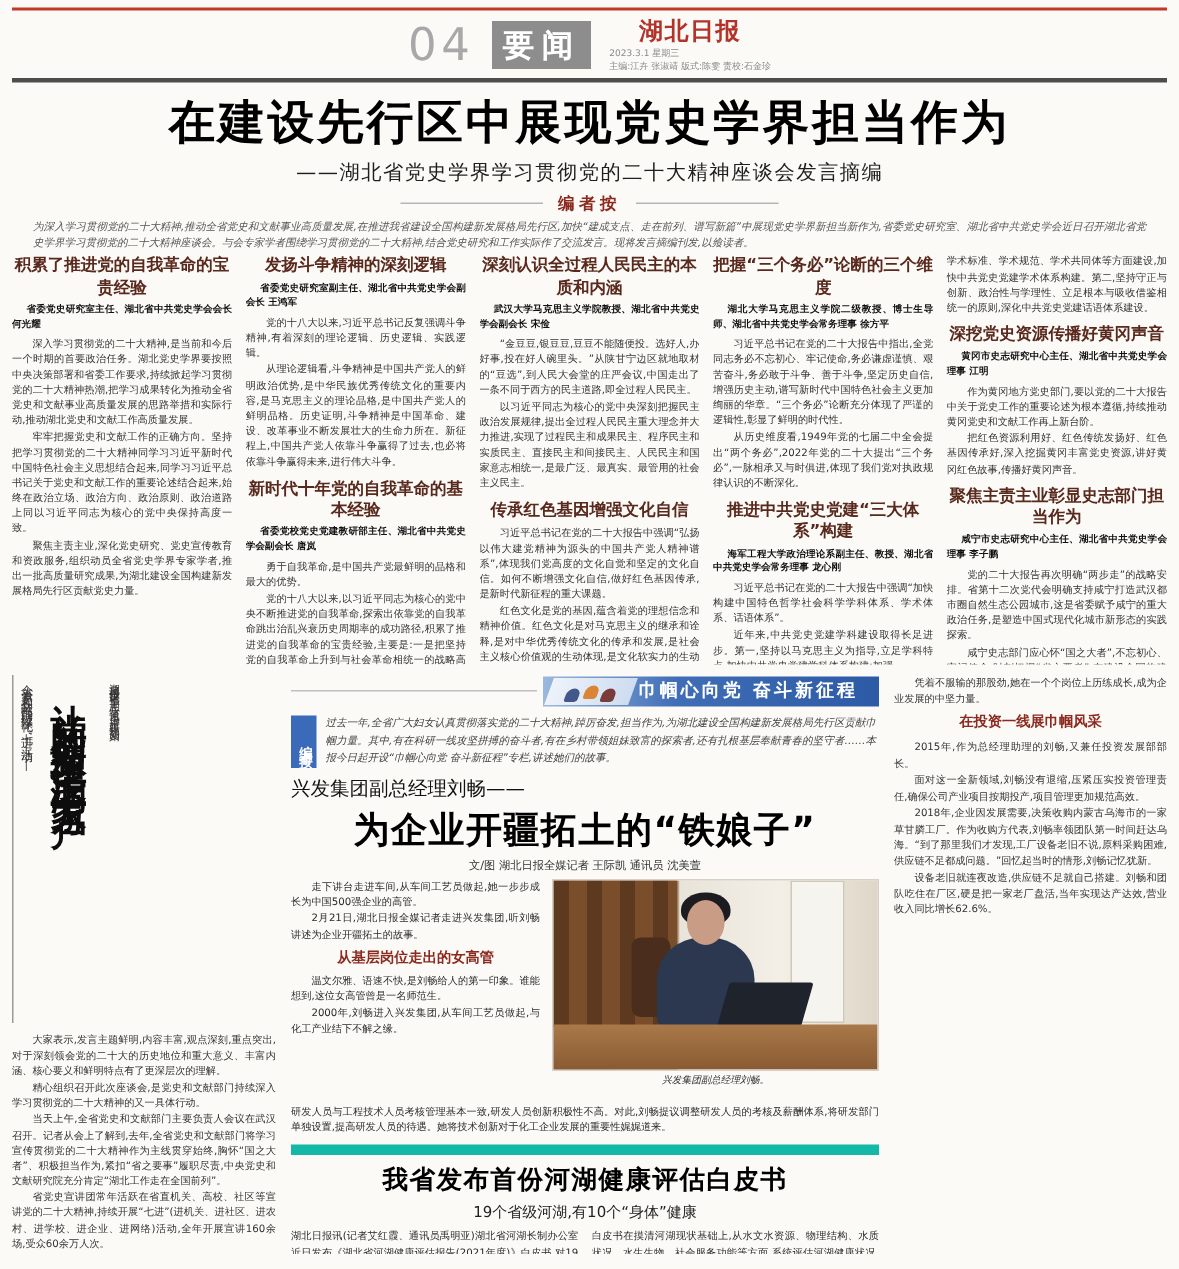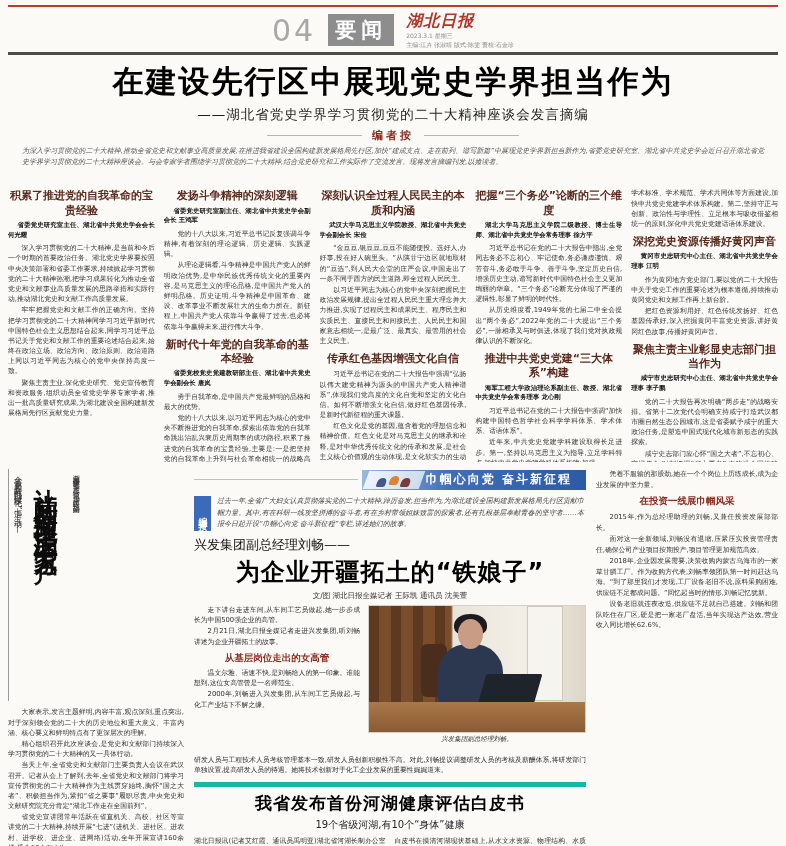--- a/index.html
+++ b/index.html
@@ -5,30 +5,30 @@
   html,body{margin:0;padding:0;background:#d9d9d9;}
   .page{width:786px;height:846px;box-sizing:border-box;background:#fbfaf7;margin:0 auto;
         padding:5px 8px;overflow:hidden;position:relative;
         font-family:"DejaVu Sans","Liberation Sans",sans-serif;color:#2b2b2b;}
   .top-red-line{height:2px;background:#c0392b;margin-bottom:3px;}
   
   .header{display:flex;align-items:center;justify-content:center;gap:12px;height:40px;}
   .page-num{font-size:30px;color:#a8a8a8;letter-spacing:3px;font-weight:400;text-align:right;}
   .section-box{background:#8d8d8d;color:#fff;font-size:21px;font-weight:bold;padding:2px 7px;letter-spacing:5px;}
   .mast{display:flex;flex-direction:column;line-height:1.2;}
-  .masthead{color:#b2332a;font-weight:bold;font-size:16px;font-style:italic;letter-spacing:1px;}
+  .masthead{color:#b2332a;font-weight:bold;font-size:16px;letter-spacing:1px;text-align:center;}
   .header-meta{font-size:6px;color:#8a8a8a;line-height:1.5;}
   .header-rule{height:3px;background:#4d4d4d;margin:2px 0 6px;}
   
   .lead-title{text-align:center;font-size:31px;font-weight:bold;letter-spacing:2px;margin:2px 0 3px;color:#000;}
   .lead-sub{text-align:center;font-size:13.5px;color:#1e1e1e;margin-bottom:4px;letter-spacing:1px;}
   .note-row{display:flex;align-items:center;justify-content:center;gap:10px;margin:2px 0 3px;}
   .note-line{width:95px;height:1px;background:#b5b5b5;}
   .note-label{color:#8d2a1f;font-weight:bold;font-size:11px;letter-spacing:3px;}
-  .lead-note{font-size:7px;font-style:italic;color:#555;text-align:justify;line-height:1.6;margin:0 14px 20px;}
+  .lead-note{font-size:7px;font-style:italic;color:#555;text-align:justify;line-height:1.6;margin:0 14px 1px;}
   .top-cols{display:flex;gap:9px;height:274px;overflow:hidden;}
   .tcol{flex:1;font-size:6.8px;line-height:1.5;text-align:justify;color:#333;overflow:hidden;}
   .story-title{font-size:11px;font-weight:bold;color:#5a291d;text-align:center;line-height:1.3;margin:6px 0 3px;}
   .story-title.first{margin-top:1px;}
   .story-byline{font-size:6.4px;font-weight:bold;color:#101010;margin:0 0 3px;text-indent:1.5em;line-height:1.5;}
   .tp{text-indent:2em;margin:0 0 1px;}
   
   .mid{display:flex;gap:10px;margin-top:7px;height:386px;overflow:hidden;}
   .left-art{width:176px;flex:none;display:flex;flex-direction:column;overflow:hidden;}
   .left-head{display:flex;height:232px;flex:none;}
@@ -62,21 +62,21 @@
   .ph-shelf{position:absolute;left:0;top:0;width:38%;height:78%;background:repeating-linear-gradient(90deg,#5d3a1f 0 10px,#7a4e2a 10px 22px);}
   .ph-door{position:absolute;right:10%;top:0;width:16%;height:74%;background:#f6f4ee;border:1px solid #cfc8b8;}
   .ph-desk{position:absolute;bottom:0;left:0;width:100%;height:24%;background:linear-gradient(#a9794a,#8a5a33);}
   .ph-chair{position:absolute;left:24%;top:30%;width:12%;height:42%;background:#4a2d1c;border-radius:6px;}
   .ph-body{position:absolute;left:32%;top:30%;width:30%;height:48%;background:#2c3850;border-radius:46% 46% 10% 10%;}
   .ph-head{position:absolute;left:41%;top:10%;width:12%;height:24%;background:#c99d85;border-radius:50%;}
   .ph-hair{position:absolute;left:39.5%;top:6%;width:15%;height:18%;background:#1c1c20;border-radius:50% 50% 40% 40%;}
   .ph-laptop{position:absolute;left:52%;bottom:16%;width:26%;height:30%;background:#1e232c;transform:skewX(-16deg);border-radius:2px;}
   .photo-caption{font-size:6.5px;font-style:italic;text-align:center;color:#333;margin-top:2px;}
   .feat-under{font-size:6.8px;line-height:1.5;text-align:justify;margin-top:4px;flex:none;}
-  .wp{border-top:5px solid #14b8a6;margin-top:7px;padding-top:5px;flex:1;overflow:hidden;}
+  .wp{border-top:7px solid #14b8a6;margin-top:7px;padding-top:5px;flex:1;overflow:hidden;}
   .wp-title{text-align:center;font-size:17px;font-weight:bold;color:#000;font-family:"DejaVu Serif","Liberation Serif",serif;letter-spacing:1px;}
   .wp-sub{text-align:center;font-size:10px;color:#222;margin:3px 0 4px;}
   .wp-cols{display:flex;gap:9px;font-size:6.8px;line-height:1.5;text-align:justify;}
   .wp-cols>div{flex:1;overflow:hidden;}
   .right-art{flex:1;font-size:6.8px;line-height:1.55;text-align:justify;overflow:hidden;color:#333;}
 </style>
 </head>
 <body>
 
 <div class="page">

